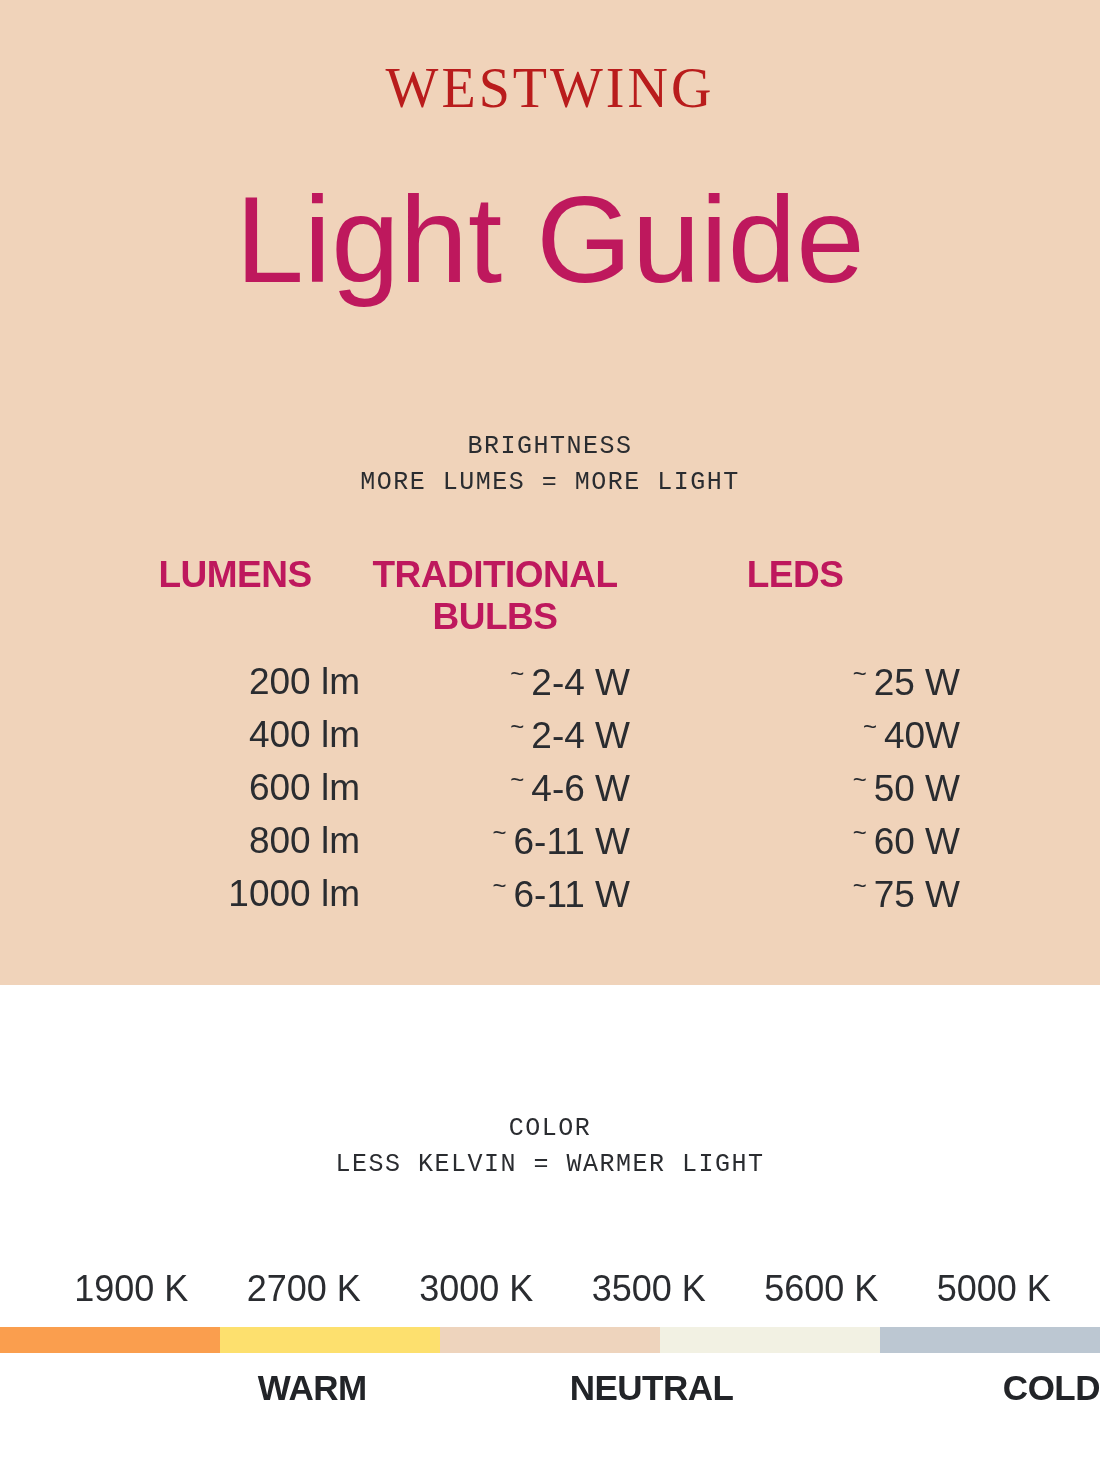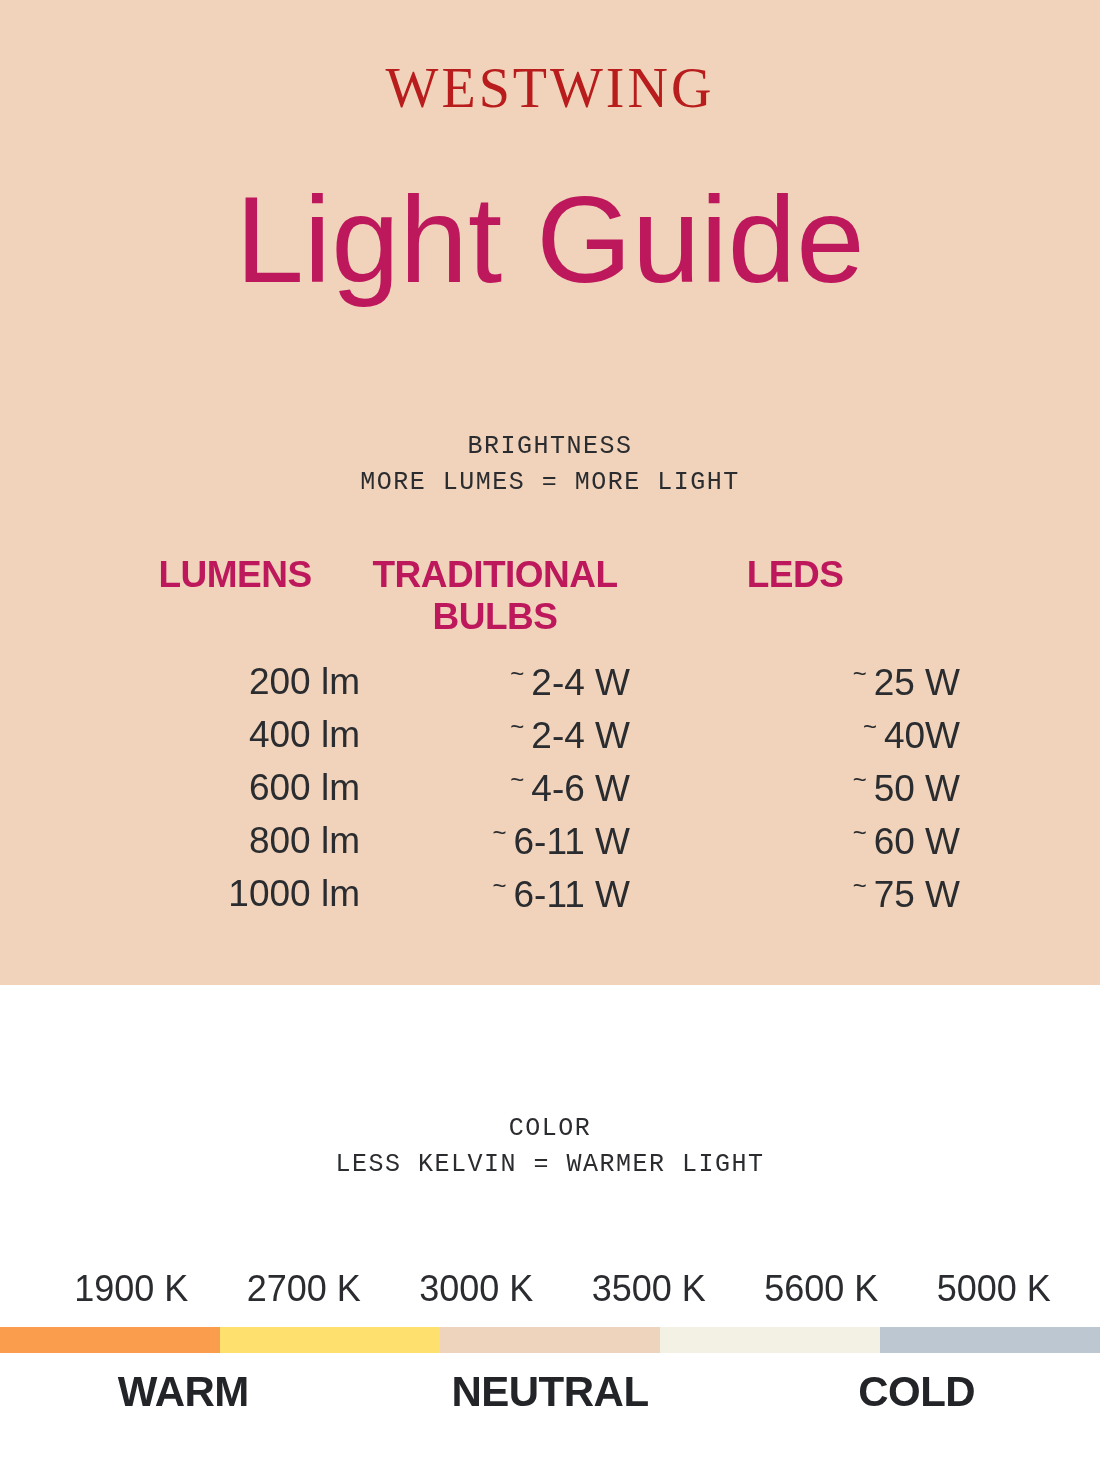--- a/index.html
+++ b/index.html
@@ -93,22 +93,22 @@
     display: flex;
     height: 26px;
     margin-top: 17px;
     width: 1100px;
   }
   .segment { flex: 1; height: 26px; }
 
   .temp-row { display: flex; margin-top: 15px; }
   .temp {
     flex: 1;
-    text-align: center;
-    font-size: 42px;
+    text-align: right;
+    font-size: 35px;
     font-weight: 700;
     letter-spacing: -0.5px;
     color: #222428;
   }
 </style>
 </head>
 <body>
 
 <div class="page">
 

